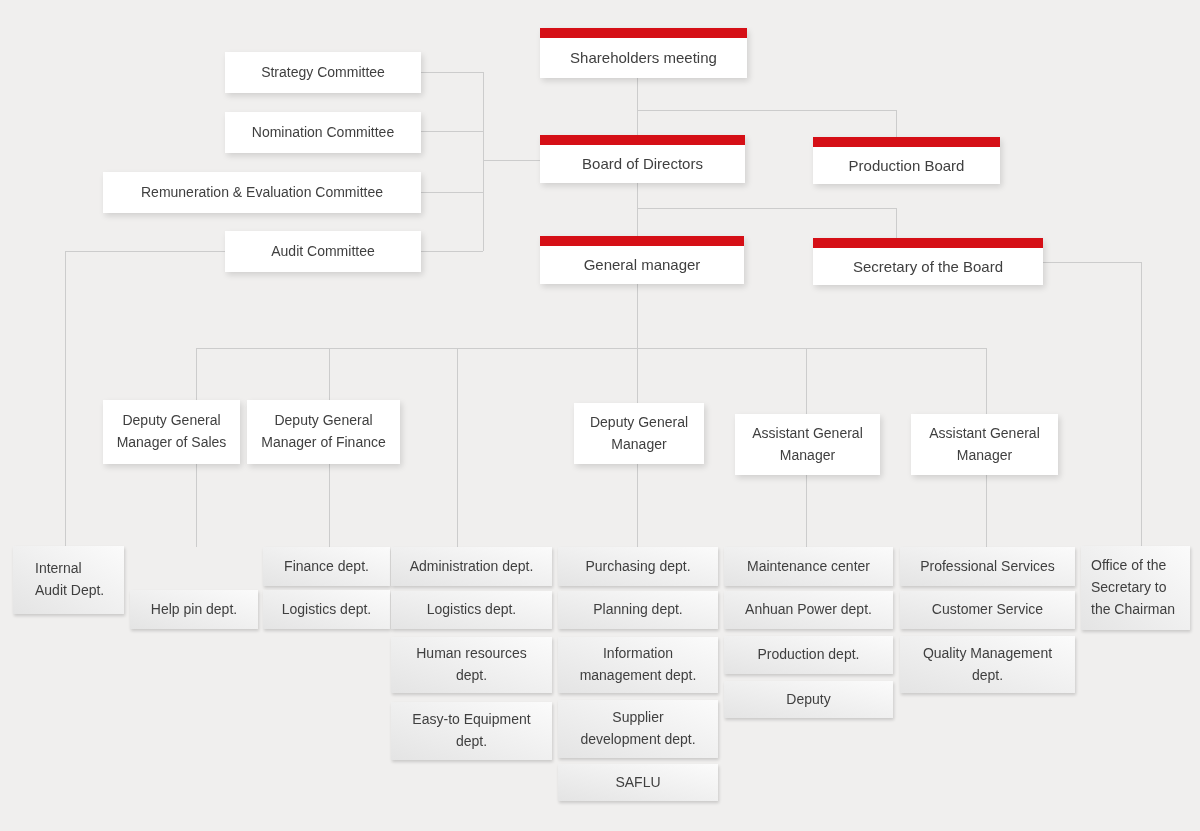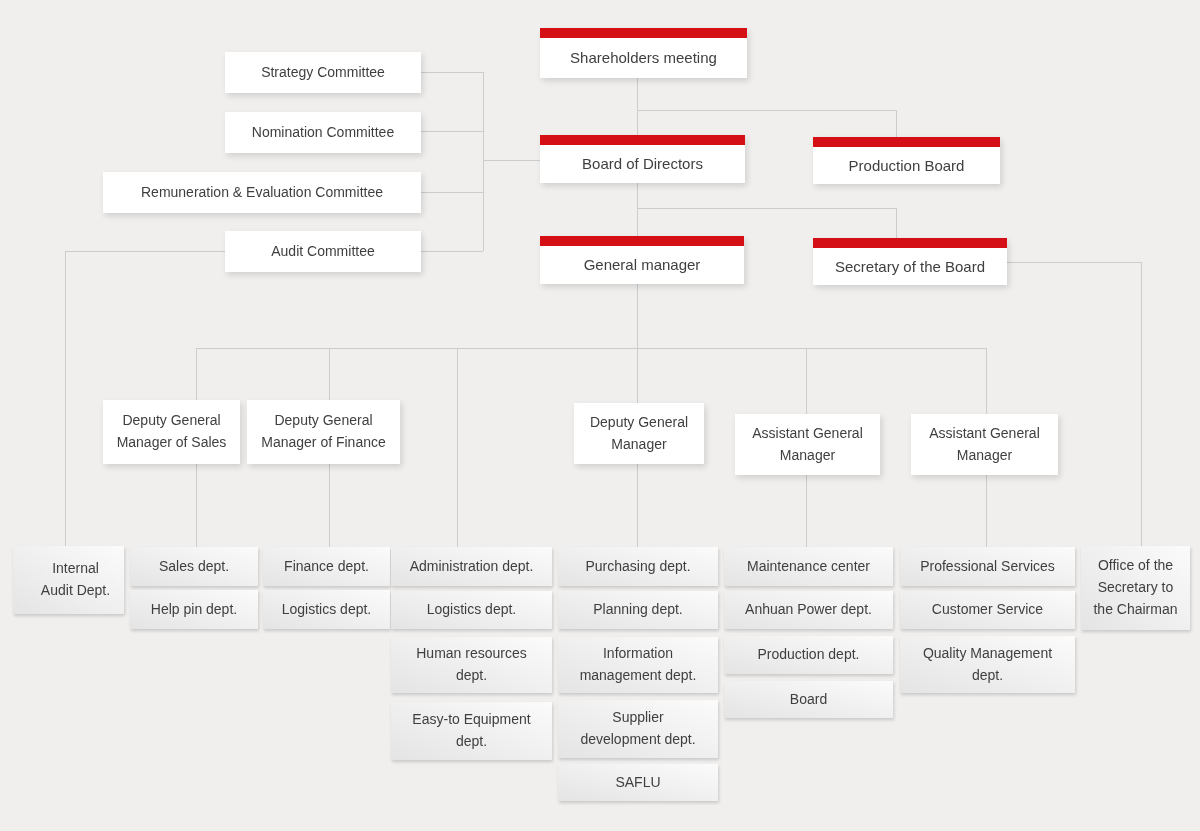--- a/index.html
+++ b/index.html
@@ -18,21 +18,21 @@
     text-align:center;font-size:14px;line-height:1.55;
     color:var(--text,#3f3f3f);padding:2px 8px;z-index:1;
   }
   .white{background:#ffffff;box-shadow:2px 3px 6px rgba(0,0,0,.13)}
   .redbar{border-top:10px solid var(--accent,#d50f16);font-size:15px}
   .dept{
     background:linear-gradient(to top right,#e4e4e4,#fbfbfb);
     box-shadow:1px 2px 3px rgba(0,0,0,.16);
   }
   .tight{padding:2px 20px}
-  .align-left{justify-content:flex-start;text-align:center}
+  .align-left{justify-content:flex-start;text-align:left}
 </style>
 </head>
 <body>
 
 <div class="canvas">
 
   <div class="vline" style="left:483px;top:72px;height:179px"></div>
   <div class="hline" style="left:421px;top:72px;width:62px"></div>
   <div class="hline" style="left:421px;top:131px;width:62px"></div>
   <div class="hline" style="left:421px;top:192px;width:62px"></div>
@@ -53,56 +53,55 @@
   <div class="vline" style="left:329px;top:348px;height:199px"></div>
   <div class="vline" style="left:457px;top:348px;height:199px"></div>
   <div class="vline" style="left:637px;top:348px;height:199px"></div>
   <div class="vline" style="left:806px;top:348px;height:199px"></div>
   <div class="vline" style="left:986px;top:348px;height:199px"></div>
 
   <div class="node white redbar" style="left:540px;top:28px;width:207px;height:50px">Shareholders meeting</div>
   <div class="node white redbar" style="left:540px;top:135px;width:205px;height:48px">Board of Directors</div>
   <div class="node white redbar" style="left:813px;top:137px;width:187px;height:47px">Production Board</div>
   <div class="node white redbar" style="left:540px;top:236px;width:204px;height:48px">General manager</div>
-  <div class="node white redbar" style="left:813px;top:238px;width:194px;height:47px">Secretary of the Board</div>
+  <div class="node white redbar" style="left:813px;top:238px;width:230px;height:47px">Secretary of the Board</div>
 
   <div class="node white" style="left:225px;top:52px;width:196px;height:41px">Strategy Committee</div>
   <div class="node white" style="left:225px;top:112px;width:196px;height:41px">Nomination Committee</div>
   <div class="node white" style="left:103px;top:172px;width:318px;height:41px">Remuneration &amp; Evaluation Committee</div>
   <div class="node white" style="left:225px;top:231px;width:196px;height:41px">Audit Committee</div>
 
   <div class="node white" style="left:103px;top:400px;width:137px;height:64px">Deputy General Manager of Sales</div>
   <div class="node white" style="left:247px;top:400px;width:153px;height:64px">Deputy General Manager of Finance</div>
   <div class="node white" style="left:574px;top:403px;width:130px;height:61px">Deputy General Manager</div>
   <div class="node white" style="left:735px;top:414px;width:145px;height:61px">Assistant General Manager</div>
   <div class="node white" style="left:911px;top:414px;width:147px;height:61px">Assistant General Manager</div>
 
   <div class="node dept align-left" style="left:13px;top:546px;width:111px;height:68px;padding-left:22px">Internal Audit Dept.</div>
 
-  <div class="node dept" style="left:130px;top:547px;width:128px;height:39px">Sales dept.</div>
   <div class="node dept" style="left:130px;top:590px;width:128px;height:39px">Help pin dept.</div>
 
   <div class="node dept" style="left:263px;top:547px;width:127px;height:39px">Finance dept.</div>
   <div class="node dept" style="left:263px;top:590px;width:127px;height:39px">Logistics dept.</div>
 
   <div class="node dept" style="left:391px;top:547px;width:161px;height:39px">Administration dept.</div>
   <div class="node dept" style="left:391px;top:591px;width:161px;height:38px">Logistics dept.</div>
   <div class="node dept tight" style="left:391px;top:637px;width:161px;height:56px">Human resources dept.</div>
   <div class="node dept tight" style="left:391px;top:702px;width:161px;height:58px">Easy-to Equipment dept.</div>
 
   <div class="node dept" style="left:558px;top:547px;width:160px;height:39px">Purchasing dept.</div>
   <div class="node dept" style="left:558px;top:591px;width:160px;height:38px">Planning dept.</div>
   <div class="node dept tight" style="left:558px;top:637px;width:160px;height:56px">Information management dept.</div>
   <div class="node dept tight" style="left:558px;top:700px;width:160px;height:58px">Supplier development dept.</div>
   <div class="node dept" style="left:558px;top:764px;width:160px;height:37px">SAFLU</div>
 
   <div class="node dept" style="left:724px;top:547px;width:169px;height:39px">Maintenance center</div>
   <div class="node dept" style="left:724px;top:591px;width:169px;height:38px">Anhuan Power dept.</div>
   <div class="node dept" style="left:724px;top:636px;width:169px;height:38px">Production dept.</div>
-  <div class="node dept" style="left:724px;top:681px;width:169px;height:37px">Board</div>
+  <div class="node dept" style="left:724px;top:681px;width:169px;height:37px">Deputy</div>
 
   <div class="node dept" style="left:900px;top:547px;width:175px;height:39px">Professional Services</div>
   <div class="node dept" style="left:900px;top:591px;width:175px;height:38px">Customer Service</div>
   <div class="node dept" style="left:900px;top:636px;width:175px;height:57px">Quality Management dept.</div>
 
   <div class="node dept align-left" style="left:1081px;top:546px;width:109px;height:84px;padding:2px 10px">Office of the Secretary to the Chairman</div>
 
 </div>
 
 </body></html>

